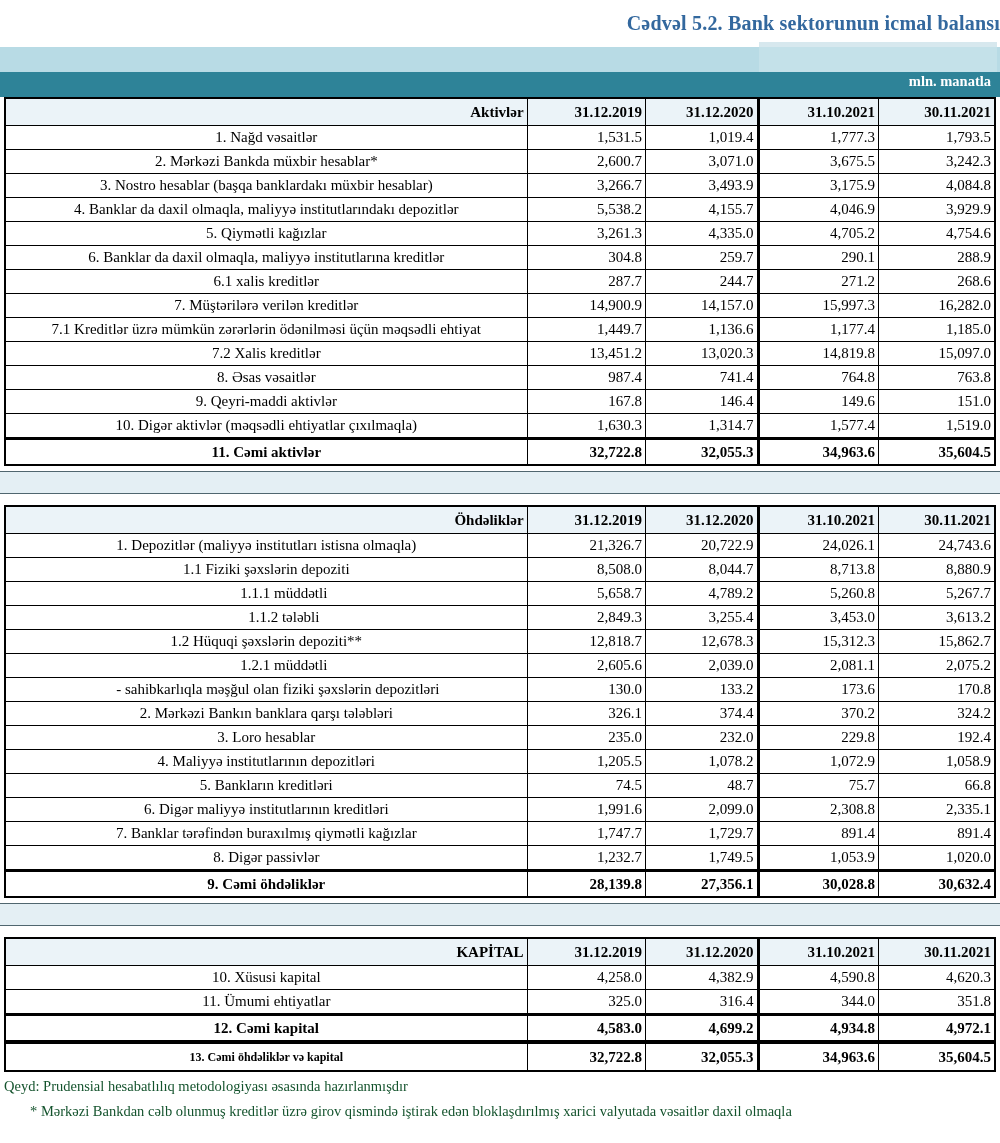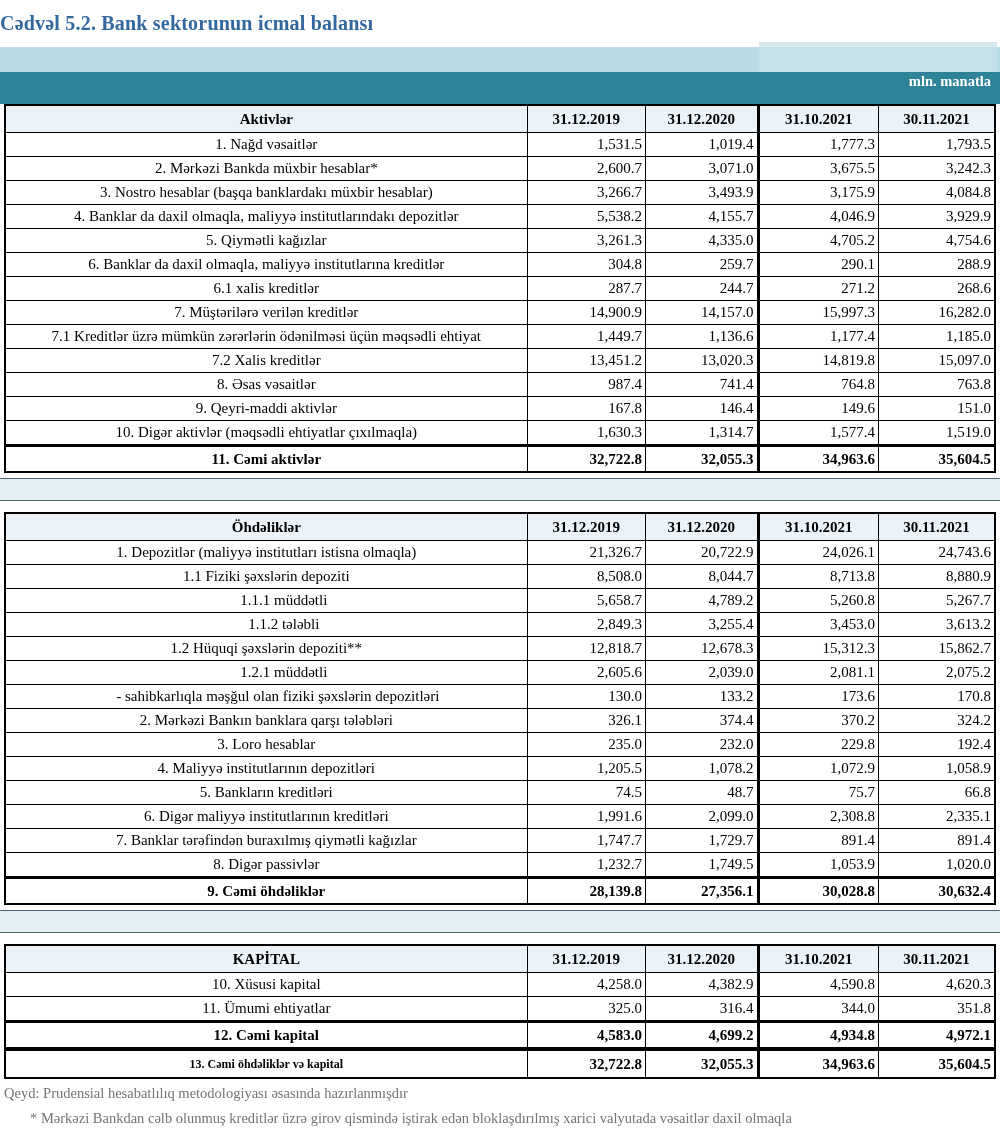--- a/index.html
+++ b/index.html
@@ -6,30 +6,30 @@
   body {
     width:1000px; height:1143px;
     background:#ffffff;
     font-family:"Liberation Serif", serif;
     color:#000;
     position:relative;
     overflow:hidden;
   }
   .title {
     margin-top:12px;
-    text-align:left;
+    text-align:right;
     font-size:20px;
     font-weight:bold;
     color:#33689E;
     letter-spacing:0.2px;
   }
   .bars { position:relative; margin-top:7px; padding-top:5px; }
   .bar-light { height:25px; background:#B8DBE5; }
   .bar-teal {
-    height:32px; background:#2E8398;
+    height:25px; background:#2E8398;
     color:#fff; font-weight:bold; font-size:14.5px;
     text-align:right; line-height:19px; padding-right:9px;
     box-sizing:border-box;
   }
   .bar-notch { position:absolute; top:0; right:3px; width:238px; height:5px; background:#D7E8EE; }
   .bar-tint  { position:absolute; top:5px; right:3px; width:238px; height:25px; background:rgba(255,255,255,0.18); }
 
   table.sec {
     border-collapse:collapse;
     table-layout:fixed;
@@ -42,21 +42,21 @@
     border:1px solid #000;
     font-size:15px;
     padding:0 3px;
     overflow:hidden;
     white-space:nowrap;
   }
   table.sec thead th {
     background:#EBF3F8;
     height:26px;
     font-weight:bold;
-    text-align:center;
+    text-align:right;
   }
   table.sec td { height:23px; }
   td.lab { text-align:center; padding-left:6px; }
   td.num { text-align:right; padding-right:4px; }
   .ind-1 { padding-left:26px !important; }
   .ind-2 { padding-left:38px !important;margin-left:8px; }
   tr.total td { font-weight:bold; border-top:3px solid #000; height:24px; }
   .grp { border-left:3px solid #000 !important; }
 
   .gap {
@@ -64,21 +64,21 @@
     background:#E4EFF4;
     border-top:1px solid #50666f;
     border-bottom:1px solid #50666f;
     margin:5px 0 11px 0;
     width:1000px;
   }
 
   table.grand td { font-weight:bold; height:26px; }
   table.grand td.lab { font-size:12px; }
 
-  .footnotes { margin-top:7px; color:#737373; }
+  .footnotes { margin-top:7px; color:#14532d; }
   .fn { font-size:14.5px; margin:0 0 10px 4px; line-height:15px; }
   .fn-sub { margin-left:30px; }
 </style>
 </head>
 <body>
 
 <div>
 
   <div class="title">Cədvəl 5.2. Bank sektorunun icmal balansı</div>
 

